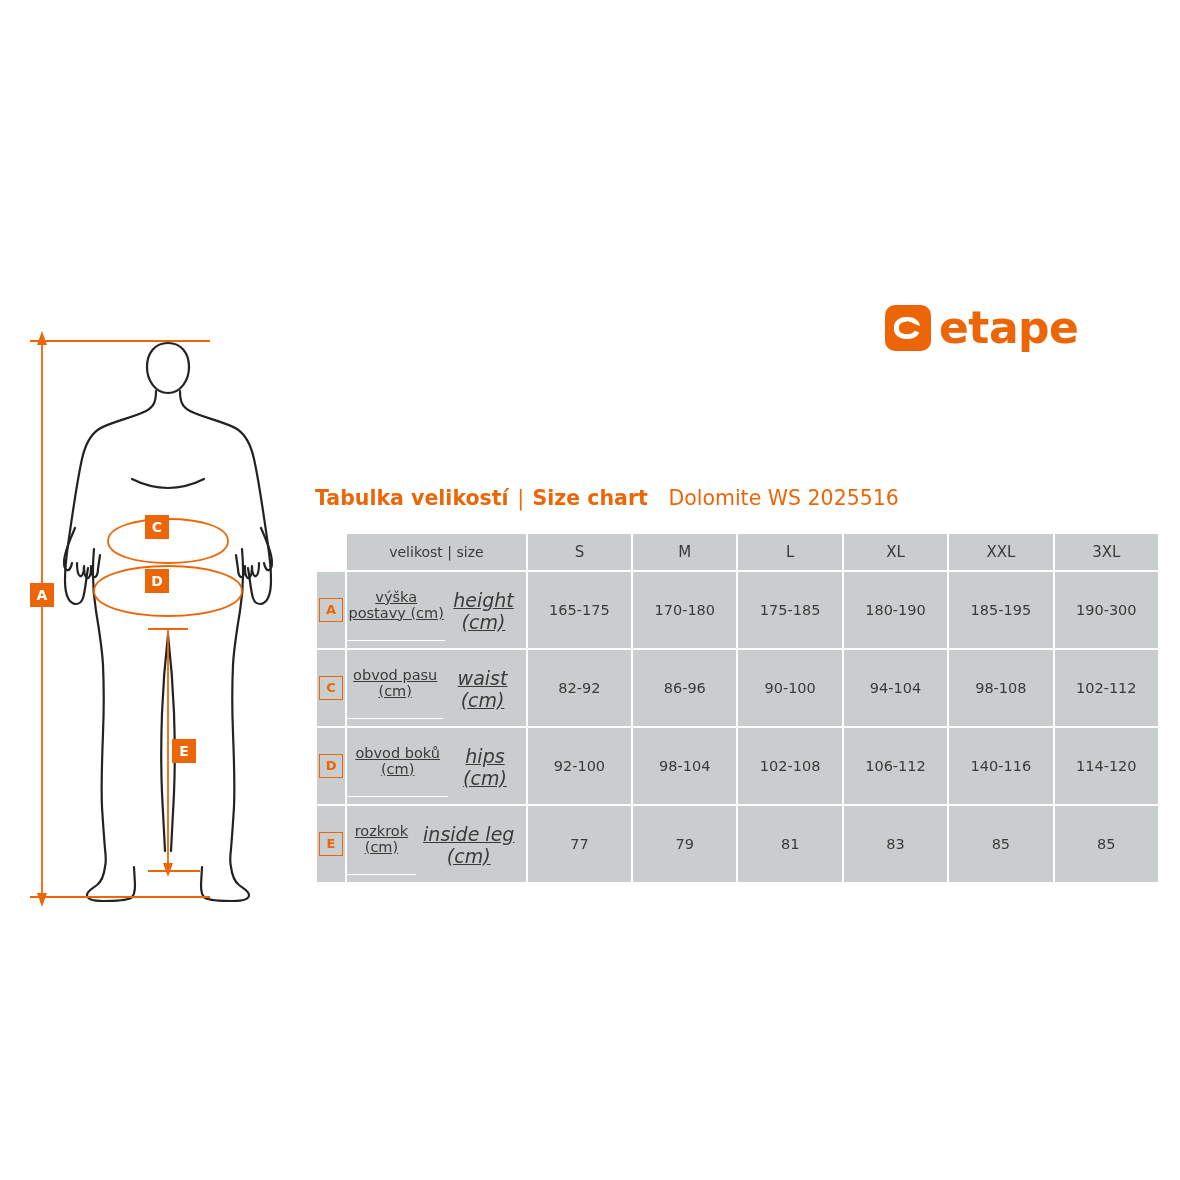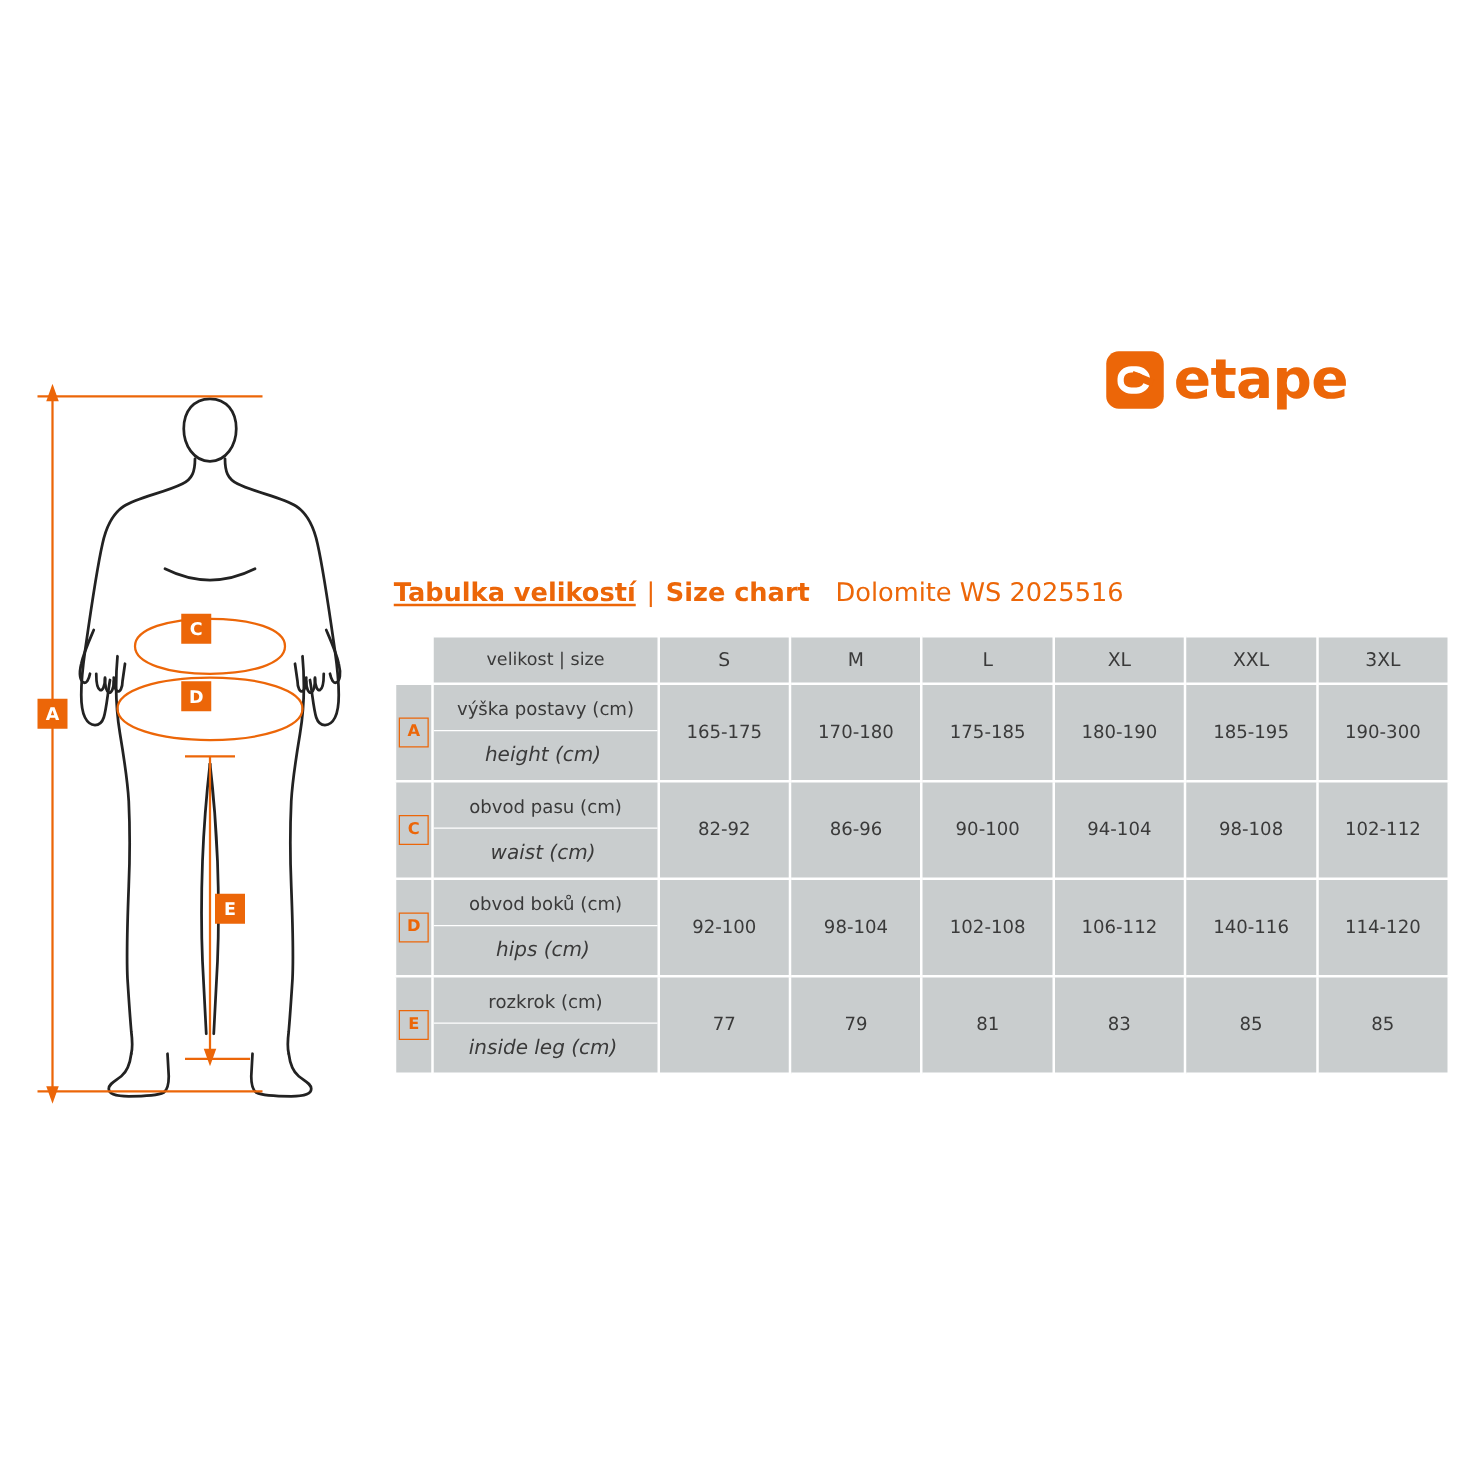--- a/index.html
+++ b/index.html
@@ -12,20 +12,21 @@
     height: 1180px;
     font-family: "DejaVu Sans", sans-serif;
     color: #333333;
     position: relative;
     overflow: hidden;
   }
 
   .page {
     position: absolute;
     inset: 0;
+    margin-top: 24px;
   }
 
   
   .logo {
     position: absolute;
     left: 885px;
     top: 278px;
     display: flex;
     align-items: center;
     gap: 8px;
@@ -77,21 +78,21 @@
 
   
   .chart-title {
     position: absolute;
     left: 315px;
     top: 462px;
     font-size: 20.5px;
     color: #ec6608;
     white-space: nowrap;
   }
-  .chart-title .t1 { font-weight: bold; text-decoration: underline; }
+  .chart-title .t1 { font-weight: bold; }
   .chart-title .sep { font-weight: normal; padding: 0 2px; }
   .chart-title .t2 { font-weight: bold; }
   .chart-title .t3 { font-weight: normal; padding-left: 14px; }
 
   
   table.size-chart {
     position: absolute;
     left: 315px;
     top: 508px;
     border-collapse: collapse;
@@ -122,31 +123,32 @@
     color: #ec6608;
     font-size: 13px;
   }
   td.label-cell {
     width: 180px;
     text-align: center;
     padding: 0 10px;
   }
   .label-stack {
     display: flex;
-    flex-direction: column;
+    flex-direction: row;
     height: 100%;
+    text-decoration: underline;
   }
   .label-cz {
     padding: 9px 0 8px 0;
     font-size: 14.5px;
     border-bottom: 1.5px solid #ffffff;
   }
   .label-en {
     padding: 9px 4px 8px 0;
-    font-size: 16px;
+    font-size: 19px;
     font-style: italic;
   }
   tr.header-row td {
     height: 36px;
     font-size: 15px;
   }
   tr.header-row td.label-cell {
     font-size: 14px;
   }
   tr.header-row td.letter-cell { background: #ffffff; }

